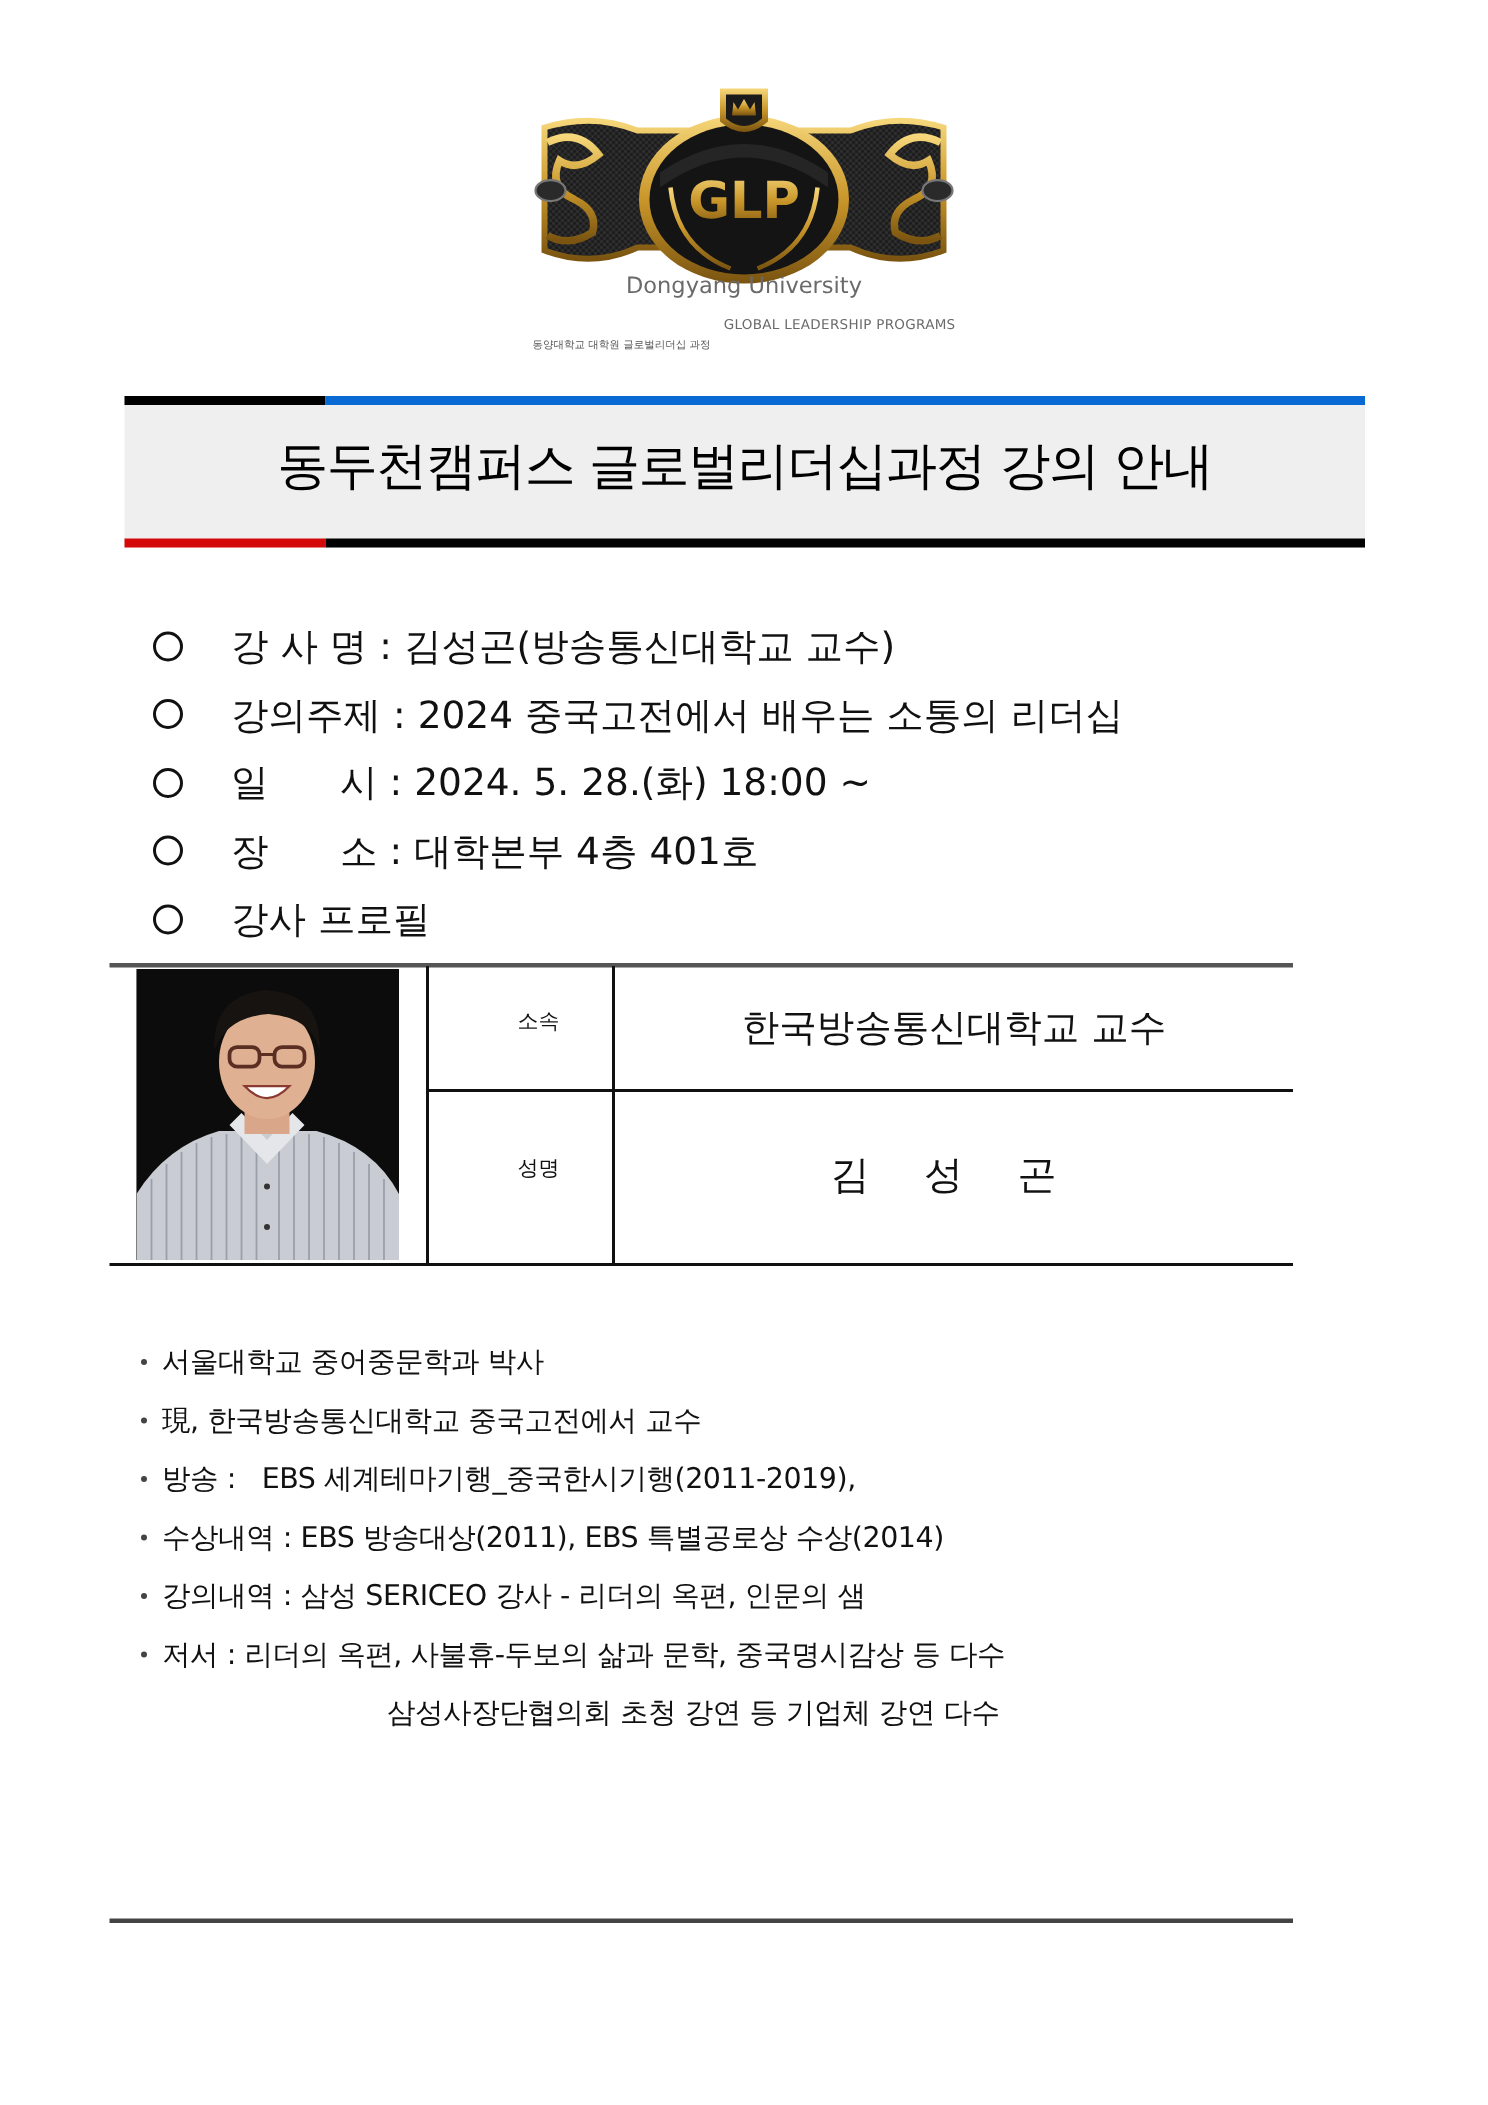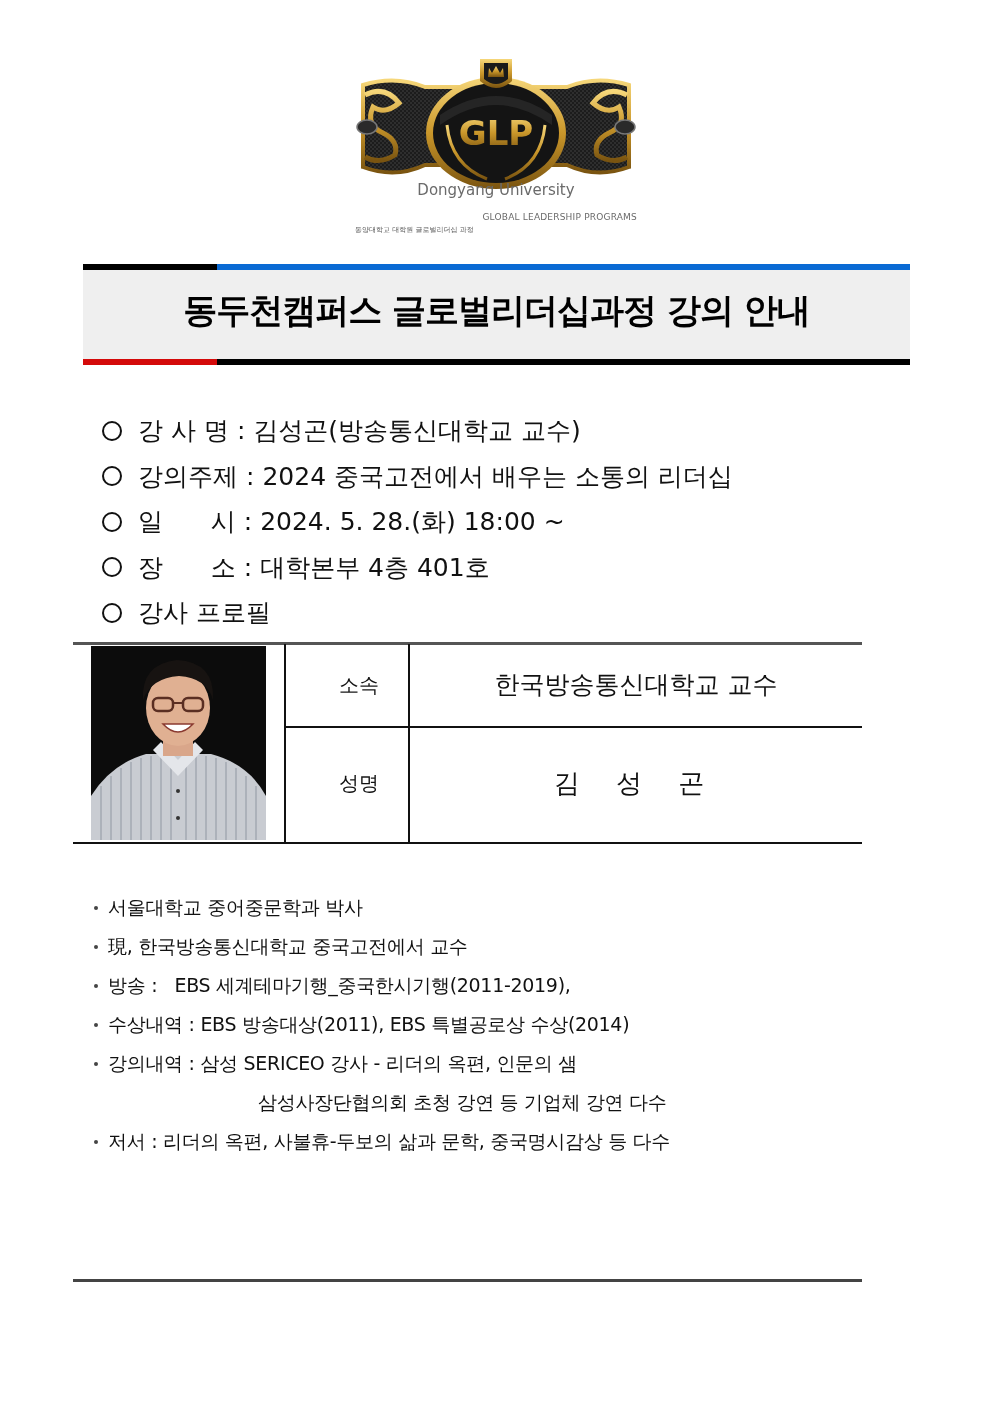--- a/index.html
+++ b/index.html
@@ -12,38 +12,38 @@
   .logo-text-1 { position: absolute; left: 0; width: 282px; top: 126px; text-align: center; font-size: 15px; color: #6a6a6a; font-family: "DejaVu Sans", sans-serif; }
   .logo-text-2 { position: absolute; left: 0; width: 282px; top: 157px; text-align: right; font-size: 9px; color: #6a6a6a; letter-spacing: 0.2px; font-family: "DejaVu Sans", sans-serif; }
   .logo-text-3 { position: absolute; left: 0; width: 282px; top: 170px; text-align: left; font-size: 7px; color: #555; font-family: "DejaVu Sans", sans-serif; }
 
   
   .banner { position: absolute; left: 83px; top: 264px; width: 827px; height: 101px; background: #efefef; }
   .banner-top-left { position: absolute; left: 0; top: 0; width: 134px; height: 6px; background: #000; }
   .banner-top-right { position: absolute; left: 134px; top: 0; right: 0; height: 6px; background: #0a6ad4; }
   .banner-bot-left { position: absolute; left: 0; bottom: 0; width: 134px; height: 6px; background: #d40a0a; }
   .banner-bot-right { position: absolute; left: 134px; bottom: 0; right: 0; height: 6px; background: #000; }
-  .banner-title { position: absolute; left: 0; right: 0; top: 24px; text-align: center; font-size: 34px; font-weight: bold; letter-spacing: -1px; color: #000; font-family: "DejaVu Sans", sans-serif; }
+  .banner-title { position: absolute; left: 0; right: 0; top: 24px; text-align: center; font-size: 34px; font-weight: normal; letter-spacing: -1px; color: #000; font-family: "DejaVu Sans", sans-serif; }
 
   
   .info { position: absolute; left: 100px; top: 408px; }
   .info-line { display: flex; align-items: center; height: 45.5px; font-size: 25px; color: #111; white-space: pre; font-family: "DejaVu Sans", sans-serif; }
   .info-bullet { display: inline-block; width: 20px; height: 20px; border: 2.5px solid #111; border-radius: 50%; margin-right: 16px; margin-left: 2px; }
-  .info-label { display: inline-block; }
+  .info-label { display: inline-block; margin-left: 16px; }
   .info-sep { margin: 0 8px; }
 
   
   .ptable { position: absolute; left: 73px; top: 642px; width: 789px; height: 202px; }
   .pt-top { position: absolute; left: 0; top: 0; width: 789px; height: 3px; background: #555; }
   .pt-bottom { position: absolute; left: 0; top: 200px; width: 789px; height: 2px; background: #111; }
   .pt-v1 { position: absolute; left: 211px; top: 2px; width: 1.5px; height: 199px; background: #111; }
   .pt-v2 { position: absolute; left: 335px; top: 2px; width: 1.5px; height: 199px; background: #111; }
   .pt-mid { position: absolute; left: 211px; top: 84px; width: 578px; height: 1.5px; background: #111; }
   .photo { position: absolute; left: 18px; top: 4px; width: 175px; height: 194px; background: #0b0b0b; overflow: hidden; }
-  .pt-label { position: absolute; left: 213px; width: 146px; text-align: center; font-size: 20px; color: #111; font-family: "DejaVu Sans", sans-serif; }
+  .pt-label { position: absolute; left: 213px; width: 146px; text-align: center; font-size: 14px; color: #111; font-family: "DejaVu Sans", sans-serif; }
   .pt-value { position: absolute; left: 337px; width: 452px; text-align: center; font-size: 25px; color: #111; font-family: "DejaVu Sans", sans-serif; }
   .pt-name { letter-spacing: 14px; font-size: 26px; }
 
   
   .career { position: absolute; left: 88px; top: 888px; width: 780px; }
   .career-line { height: 39px; display: flex; align-items: center; font-size: 19px; color: #111; white-space: pre; font-family: "DejaVu Sans", sans-serif; letter-spacing: -0.3px; text-align: center; }
   .career-dot { display: inline-block; width: 4px; height: 4px; background: #444; border-radius: 50%; margin: 0 10px 0 6px; }
   .career-cont-1 { padding-left: 108px; }
   .career-cont-2 { padding-left: 170px; }
 
@@ -201,22 +201,22 @@
     <span>방송 :   EBS 세계테마기행_중국한시기행(2011-2019),</span>
   </div>
   <div class="career-line">
     <span class="career-dot"></span>
     <span>수상내역 : EBS 방송대상(2011), EBS 특별공로상 수상(2014)</span>
   </div>
   <div class="career-line">
     <span class="career-dot"></span>
     <span>강의내역 : 삼성 SERICEO 강사 - 리더의 옥편, 인문의 샘</span>
   </div>
+  <div class="career-line">
+    <span class="career-dot"></span>
+    <span>저서 : 리더의 옥편, 사불휴-두보의 삶과 문학, 중국명시감상 등 다수</span>
+  </div>
   <div class="career-line career-cont-2">
     <span>삼성사장단협의회 초청 강연 등 기업체 강연 다수</span>
   </div>
-  <div class="career-line">
-    <span class="career-dot"></span>
-    <span>저서 : 리더의 옥편, 사불휴-두보의 삶과 문학, 중국명시감상 등 다수</span>
-  </div>
 </div>
 
 <div class="bottom-rule"></div>
 
 </body></html>

